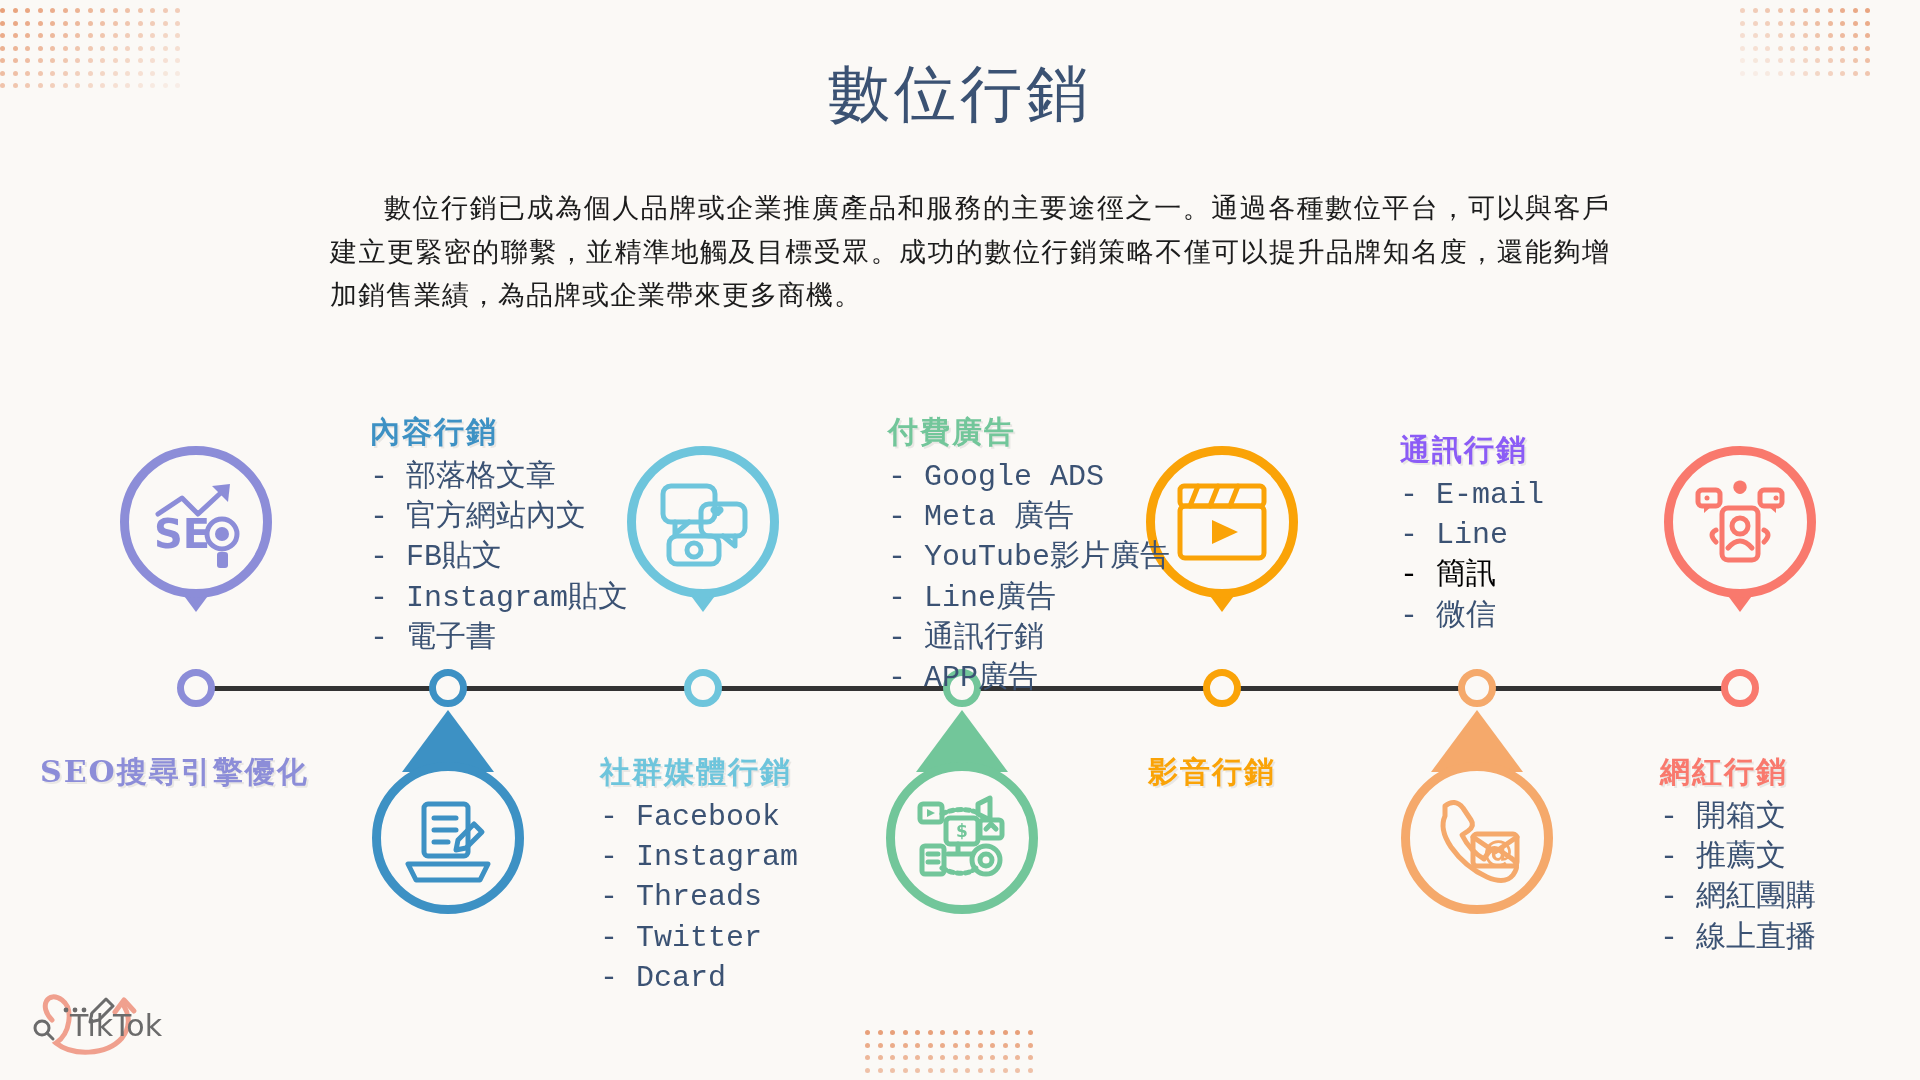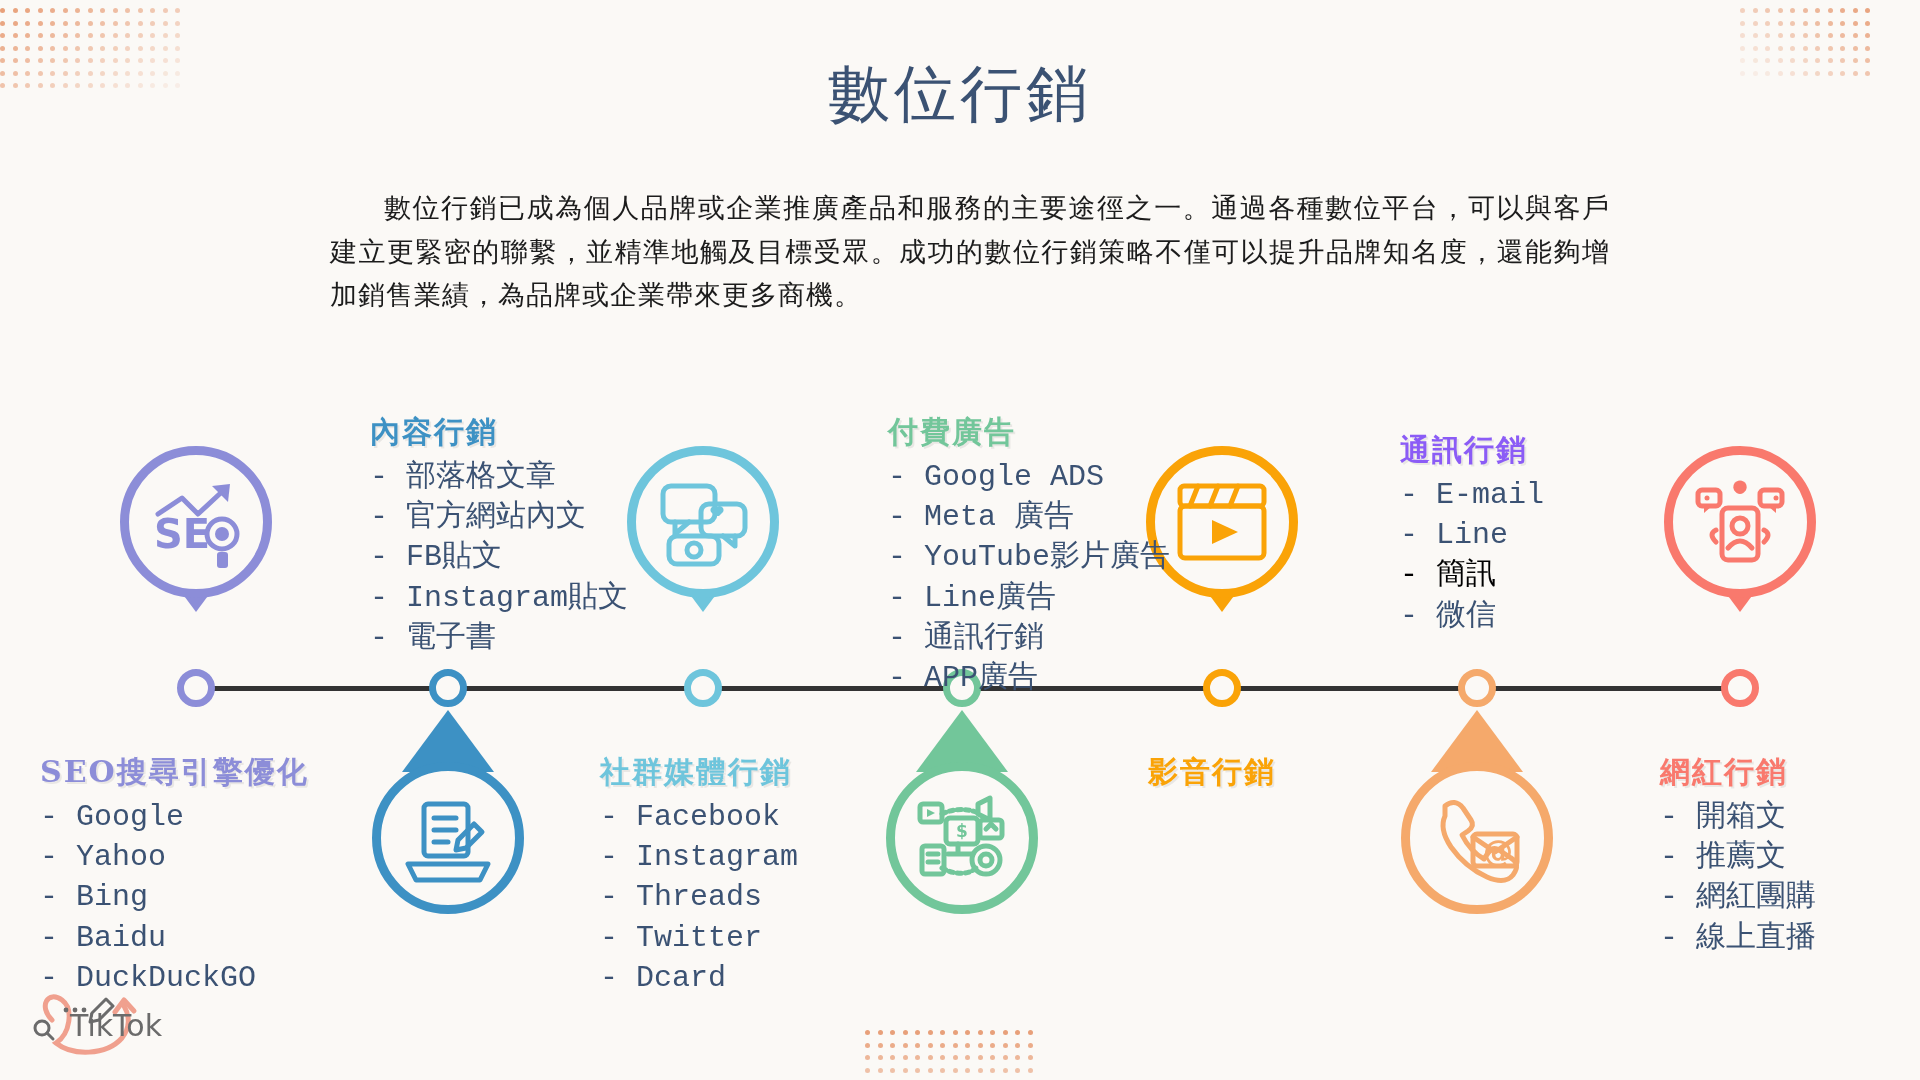--- a/index.html
+++ b/index.html
@@ -438,27 +438,20 @@
             <path d="M78 62 q8 4 0 12" fill="none" stroke="#F9796D" stroke-width="5" stroke-linecap="round" stroke-linejoin="round"></path>
             <path d="M30 62 q-8 4 0 12" fill="none" stroke="#F9796D" stroke-width="5" stroke-linecap="round" stroke-linejoin="round"></path>
           </svg>
         </div>
       </div>
     </div>
 
   <div id="blocks">
       <div class="block" style="left: 40px; top: 752px;">
         <h3 style="color: rgb(140, 141, 216); margin-left: 0px;">SEO搜尋引擎優化</h3>
-        <ul>
-          <li style="color: rgb(59, 82, 115);">Google</li>
-          <li style="color: rgb(59, 82, 115);">Yahoo</li>
-          <li style="color: rgb(59, 82, 115);">Bing</li>
-          <li style="color: rgb(59, 82, 115);">Baidu</li>
-          <li style="color: rgb(59, 82, 115);">DuckDuckGO</li>
-        </ul>
       </div>
       <div class="block" style="left: 370px; top: 412px;">
         <h3 style="color: rgb(61, 145, 196);">內容行銷</h3>
         <ul>
           <li style="color: rgb(59, 82, 115);">部落格文章</li>
           <li style="color: rgb(59, 82, 115);">官方網站內文</li>
           <li style="color: rgb(59, 82, 115);">FB貼文</li>
           <li style="color: rgb(59, 82, 115);">Instagram貼文</li>
           <li style="color: rgb(59, 82, 115);">電子書</li>
         </ul>

